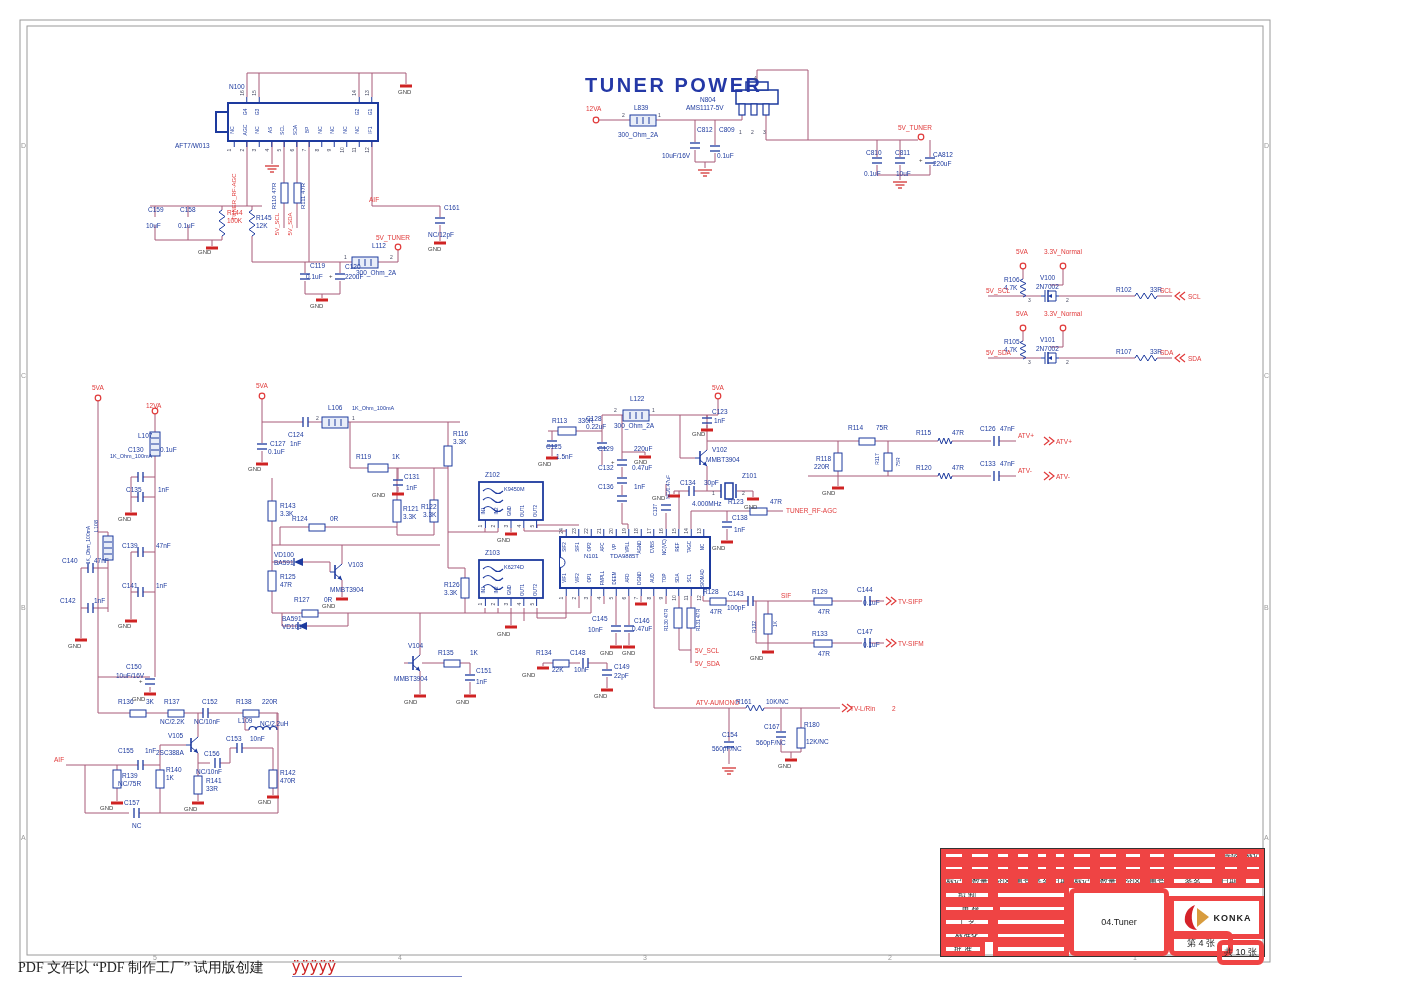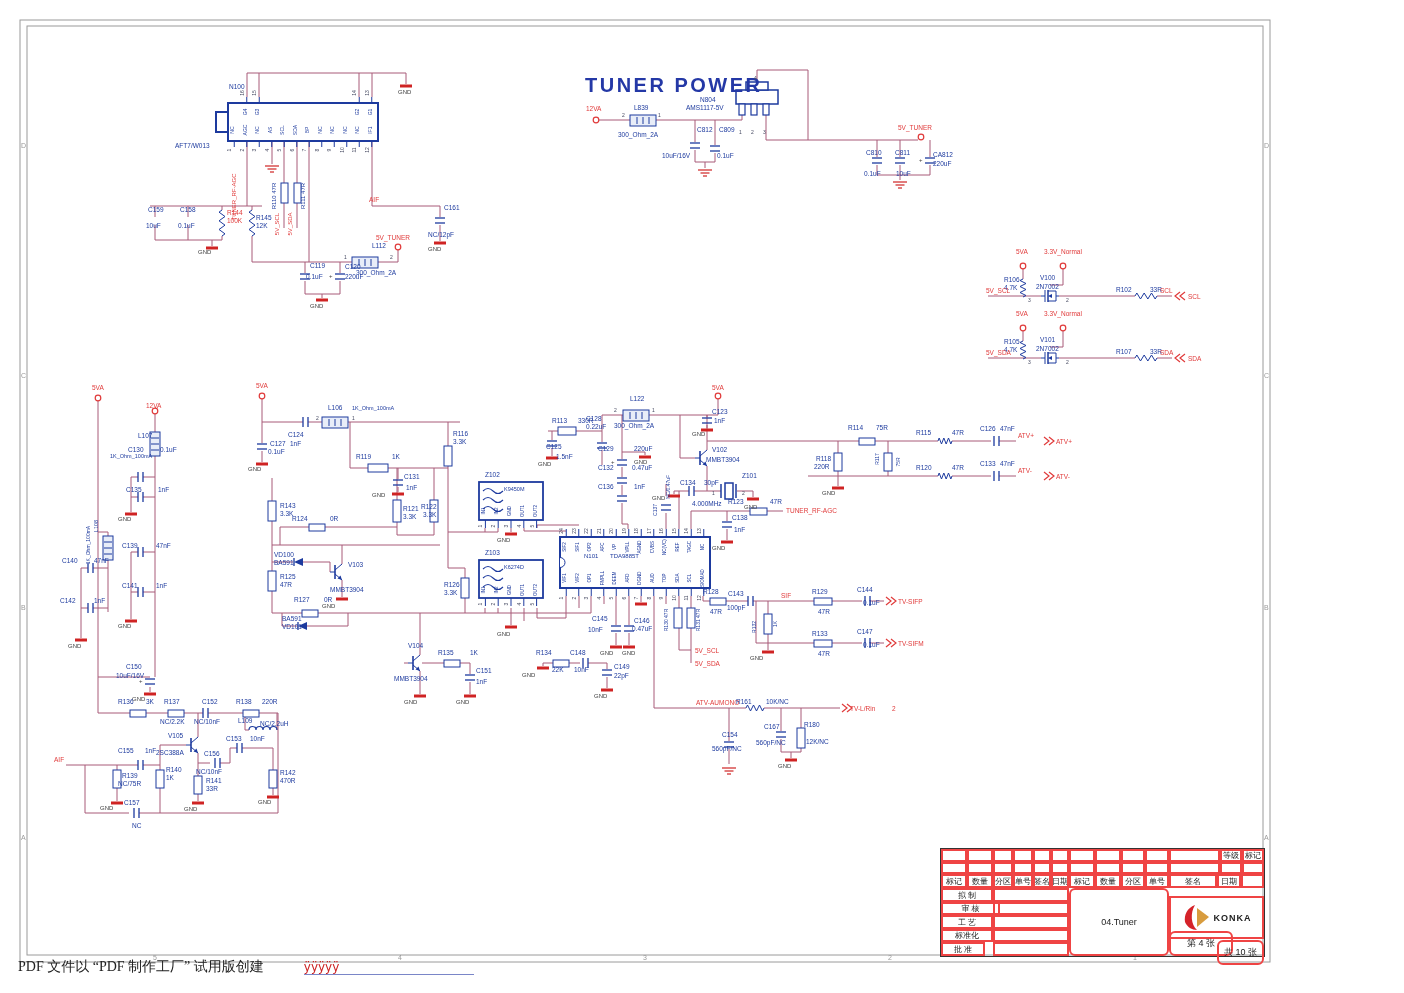--- a/index.html
+++ b/index.html
@@ -6,26 +6,26 @@
   .sheet{position:relative;width:1404px;height:993px;background:#fff;font-family:"Liberation Sans",sans-serif;overflow:hidden;}
   #sch{position:absolute;left:0;top:0;}
   #sch text{font-family:"Liberation Sans",sans-serif;}
   .lb{fill:#1d3a9e;}
   .ln{fill:#e03a3a;}
   .lg{fill:#3c3c3c;}
   .lp{fill:#444860;}
   .lt{fill:#2438a6;font-weight:bold;font-family:"DejaVu Serif",serif;letter-spacing:2.5px;}
   .lf{fill:#9a9a9a;}
   .tb{position:absolute;left:940px;top:848px;width:323px;height:107px;border:1.5px solid #333;box-sizing:content-box;}
-  .c{position:absolute;border:2px solid #ef4444;box-sizing:border-box;font-size:8px;color:#222;display:flex;align-items:center;justify-content:center;overflow:hidden;white-space:nowrap;}
+  .c{position:absolute;border:5px solid #ef4444;box-sizing:border-box;font-size:8px;color:#222;display:flex;align-items:center;justify-content:center;overflow:hidden;white-space:nowrap;}
   .c.big{font-size:9px;border-radius:6px;}
   .logo-cell{flex-direction:row;gap:4px;}
   .brand{font-weight:bold;font-size:9px;letter-spacing:1px;color:#222;}
   .footer{position:absolute;left:18px;top:958px;font-family:"Liberation Serif",serif;font-size:14px;color:#222;white-space:nowrap;}
-  .scrib{color:#cc2222;margin-left:40px;display:inline-block;min-width:170px;border-bottom:1px solid #7a86c8;font-family:"DejaVu Sans",sans-serif;font-size:12px;}
+  .scrib{color:#cc2222;margin-left:28px;display:inline-block;min-width:170px;border-bottom:1px solid #7a86c8;font-family:"DejaVu Sans",sans-serif;font-size:15px;}
 </style>
 </head>
 <body>
 
 <div class="sheet">
   <svg id="sch" width="1404" height="993">
       <g>
         <rect x="20" y="20" width="1250" height="942" fill="none" stroke="#9a9a9a"></rect>
         <rect x="27" y="26" width="1236" height="929" fill="none" stroke="#9a9a9a"></rect>
       </g>

